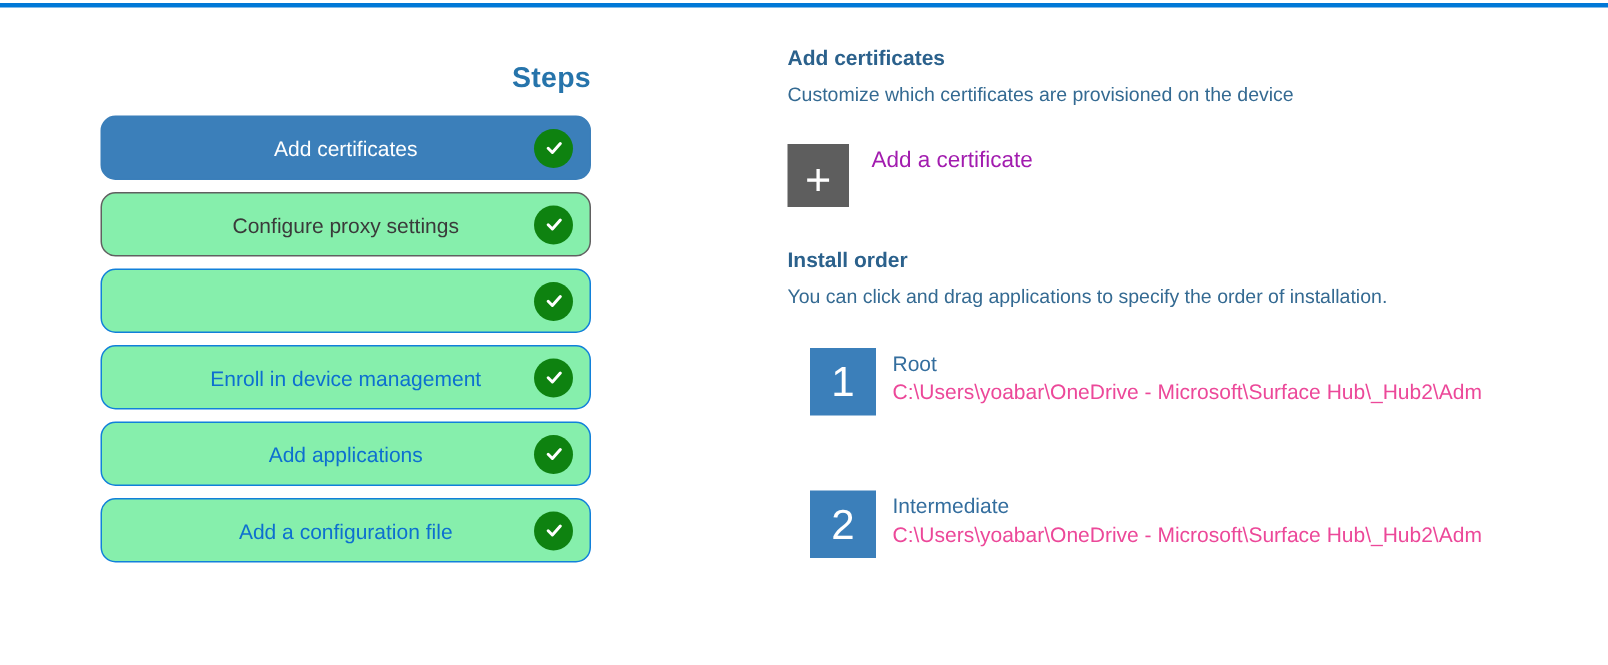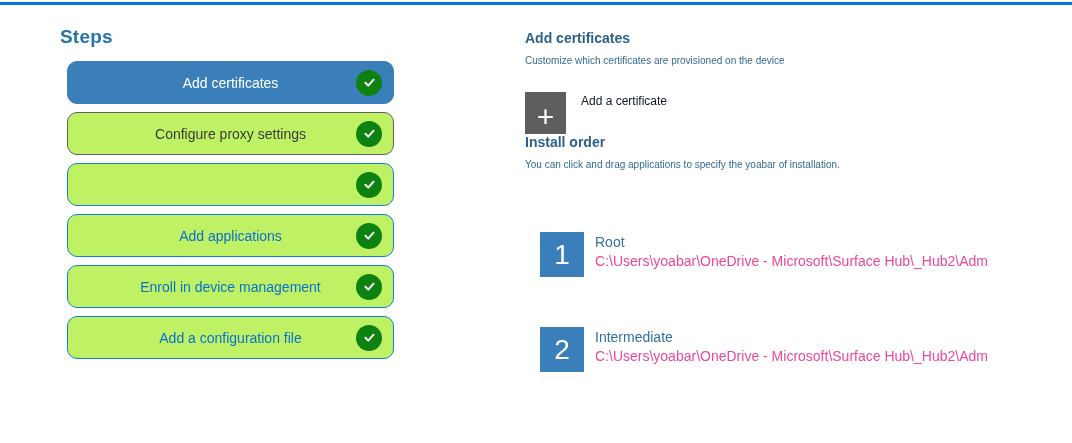--- a/index.html
+++ b/index.html
@@ -9,35 +9,35 @@
     font-family: "Liberation Sans", "DejaVu Sans", sans-serif;
     overflow: hidden;
     position: relative;
   }
   .top-accent {
     position: absolute; top: 2px; left: 0; right: 0; height: 3px;
     background: #0078d7;
   }
   
   .sidebar {
-    position: absolute; left: 60px; top: 26px; width: 334px;
+    position: absolute; left: 60px; top: 42px; width: 334px; text-align: right;
   }
   .sidebar-title {
     font-size: 19px; font-weight: bold; color: #2674ab;
     letter-spacing: 0.2px;
   }
   .steps {
     margin-top: 13px; margin-left: 7px; width: 327px;
     display: flex; flex-direction: column; gap: 8px;
   }
   .step-btn {
     position: relative;
     height: 43px; width: 100%;
     border-radius: 10px;
-    background: #bef264;
+    background: #86efac;
     border: 1px solid #1180da;
     display: flex; align-items: center; justify-content: center;
     font-size: 14px; color: #0d6fd0;
     cursor: pointer;
   }
   .step-btn.active {
     background: #3b7fba; border-color: #3b7fba; color: #ffffff;
   }
   .step-btn.neutral {
     border-color: #606060; color: #3a3a3a;
@@ -49,38 +49,38 @@
     background: #0e8210;
     display: flex; align-items: center; justify-content: center;
   }
   .check-badge svg { width: 15px; height: 15px; display: block; }
   
   .main { position: absolute; left: 525px; top: 30px; width: 540px; }
   .section-title {
     font-size: 14px; font-weight: bold; color: #2b618c;
   }
   .section-subtitle {
-    margin-top: 9px; font-size: 10px; color: #346a92;
+    margin-top: 9px; font-size: 13px; color: #346a92;
   }
   .add-cert-row {
     margin-top: 26px;
     display: flex; align-items: flex-start; gap: 15px;
     cursor: pointer; width: fit-content;
   }
   .plus-tile {
     width: 41px; height: 42px; background: #5e5e5e;
     display: flex; align-items: center; justify-content: center;
     position: relative;
   }
   .plus-glyph {
     color: #ffffff; font-size: 30px; font-weight: 300;
     line-height: 1; position: relative; top: 4px;
   }
-  .add-cert-label { font-size: 12px; color: #0f172a; margin-top: 2px; }
-  .install-title { }
+  .add-cert-label { font-size: 15px; color: #a21caf; margin-top: 2px; }
+  .install-title { margin-top: 27px; }
   .install-subtitle { margin-top: 9px; }
   .install-item {
     position: absolute; left: 15px;
     display: flex; align-items: flex-start; gap: 11px;
     cursor: grab; width: 530px;
   }
   .install-item.pos-1 { top: 202px; }
   .install-item.pos-2 { top: 297px; }
   .num-tile {
     width: 44px; height: 45px; background: #3b7fba;
@@ -121,30 +121,30 @@
 
     <div class="step-btn">
       <span class="check-badge">
         <svg viewBox="0 0 24 24">
             <path d="M5.5 12.5l4.5 4.5 8.5-9.5" stroke="#ffffff" stroke-width="3.2" fill="none" stroke-linecap="round" stroke-linejoin="round"></path>
           </svg>
       </span>
     </div>
 
     <div class="step-btn">
-      <span>Add applications</span>
+      <span>Enroll in device management</span>
       <span class="check-badge">
         <svg viewBox="0 0 24 24">
             <path d="M5.5 12.5l4.5 4.5 8.5-9.5" stroke="#ffffff" stroke-width="3.2" fill="none" stroke-linecap="round" stroke-linejoin="round"></path>
           </svg>
       </span>
     </div>
 
     <div class="step-btn">
-      <span>Enroll in device management</span>
+      <span>Add applications</span>
       <span class="check-badge">
         <svg viewBox="0 0 24 24">
             <path d="M5.5 12.5l4.5 4.5 8.5-9.5" stroke="#ffffff" stroke-width="3.2" fill="none" stroke-linecap="round" stroke-linejoin="round"></path>
           </svg>
       </span>
     </div>
 
     <div class="step-btn">
       <span>Add a configuration file</span>
       <span class="check-badge">
@@ -163,21 +163,21 @@
   <div class="section-subtitle">Customize which certificates are provisioned on the device</div>
 
   <div class="add-cert-row">
     <div class="plus-tile">
       <span class="plus-glyph">+</span>
     </div>
     <div class="add-cert-label">Add a certificate</div>
   </div>
 
   <div class="section-title install-title">Install order</div>
-  <div class="section-subtitle install-subtitle">You can click and drag applications to specify the yoabar of installation.</div>
+  <div class="section-subtitle install-subtitle">You can click and drag applications to specify the order of installation.</div>
 
   <div class="install-item pos-1">
     <div class="num-tile">
       <span class="num-glyph">1</span>
     </div>
     <div class="item-text">
       <div class="item-name">Root</div>
       <div class="item-path">C:\Users\yoabar\OneDrive - Microsoft\Surface Hub\_Hub2\Adm</div>
     </div>
   </div>

